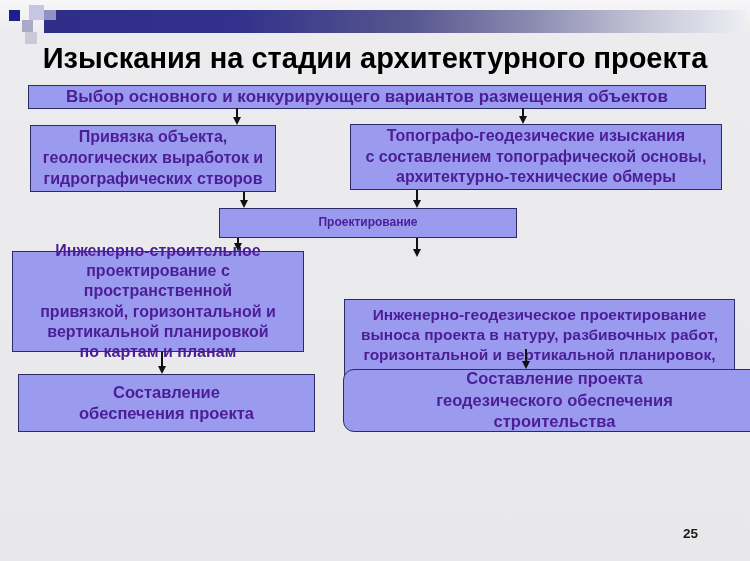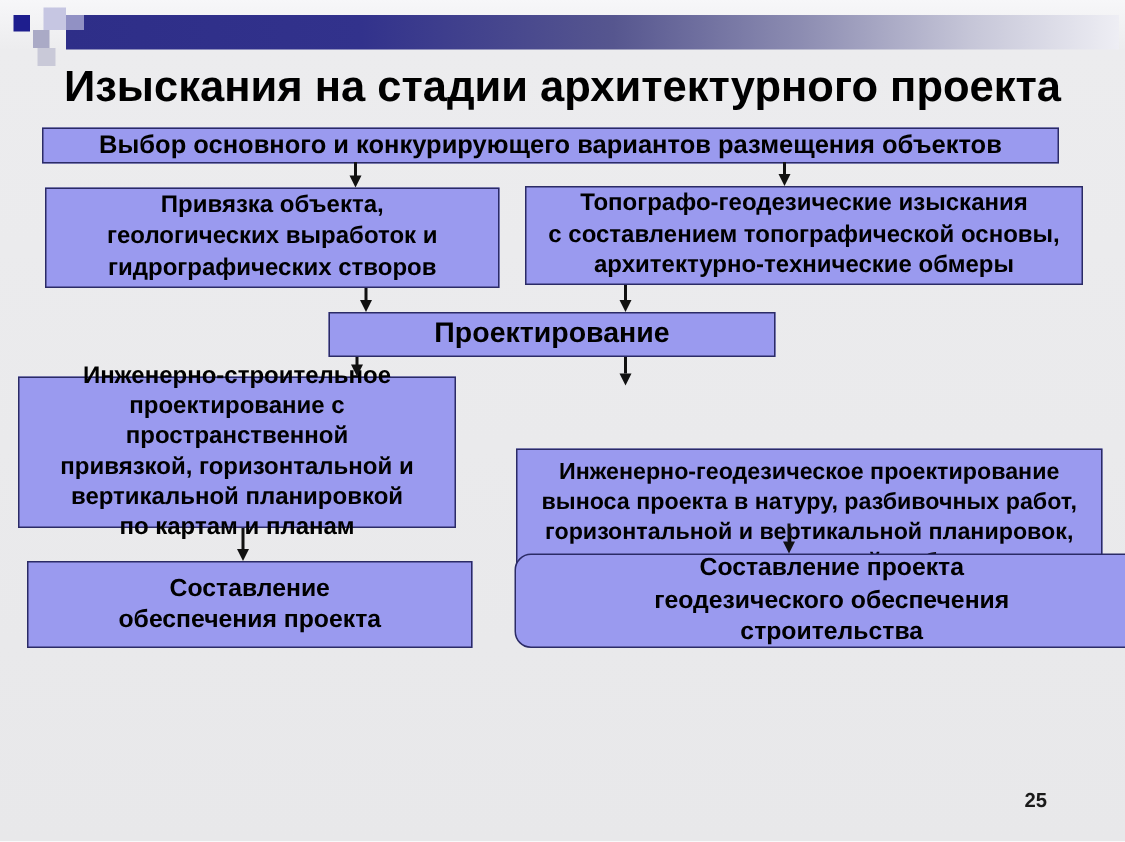--- a/index.html
+++ b/index.html
@@ -38,28 +38,28 @@
   }
   
   .node {
     position: absolute;
     background: #9a9aef;
     border: 1.5px solid #2b2b66;
     box-sizing: border-box;
     display: flex; align-items: center; justify-content: center;
     text-align: center;
     font-weight: 700;
-    color: #000000;
+    color: #4c1d95;
     white-space: pre-line;
     line-height: 1.3;
   }
   .n-variants  { left: 28px;  top: 85px;  width: 678px; height: 24px; font-size: 17px; }
-  .n-referencing { left: 30px;  top: 125px; width: 303px; height: 67px; font-size: 16px; }
+  .n-referencing { left: 30px;  top: 125px; width: 246px; height: 67px; font-size: 16px; }
   .n-toposurvey  { left: 350px; top: 124px; width: 372px; height: 66px; font-size: 16px; }
-  .n-design    { left: 219px; top: 208px; width: 298px; height: 30px; font-size: 19px; }
+  .n-design    { left: 219px; top: 208px; width: 298px; height: 30px; font-size: 12px; }
   .n-civil     { left: 12px;  top: 251px; width: 292px; height: 101px; font-size: 16px; line-height: 1.26; }
   .n-geodesign { left: 344px; top: 257px; width: 391px; height: 92px; font-size: 15.5px; margin-top: 42px; }
   .n-techproj  { left: 18px;  top: 374px; width: 297px; height: 58px; font-size: 16.5px; }
   .n-geosupport{ left: 343px; top: 369px; width: 423px; height: 63px; font-size: 16.5px; border-radius: 11px; }
   
   .vline {
     position: absolute;
     width: 2px;
     background: #111;
   }

